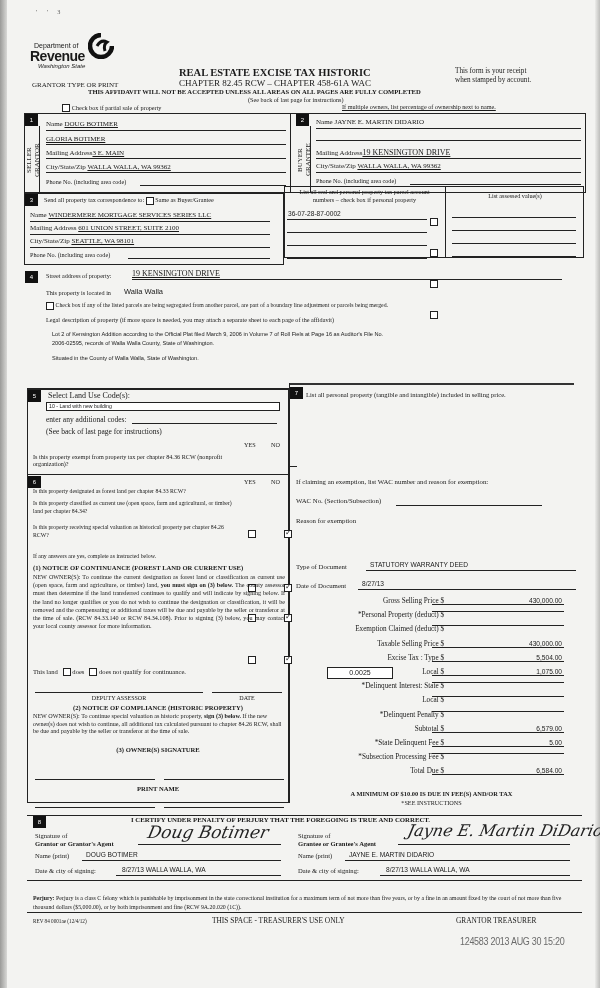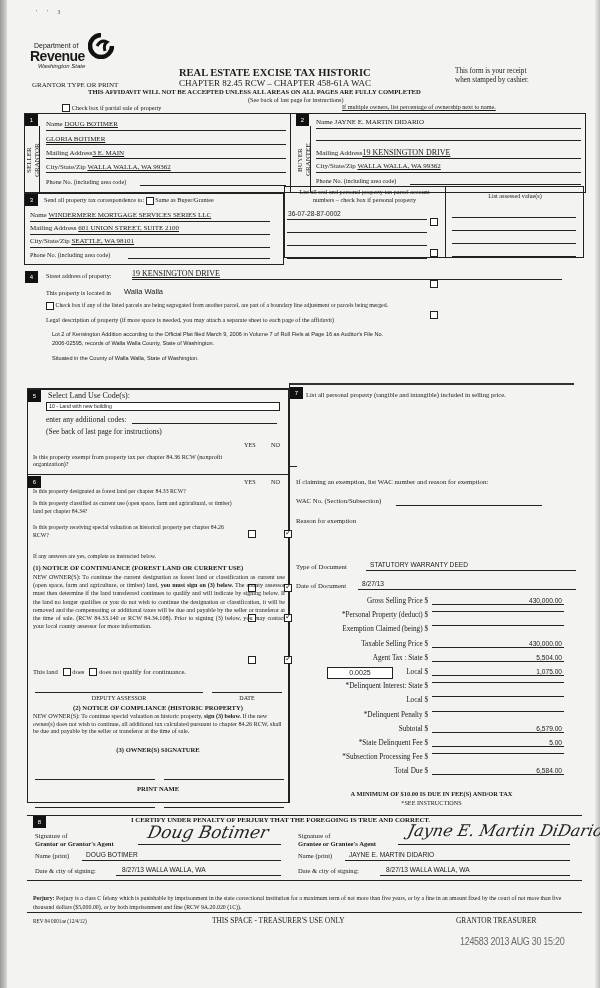--- a/index.html
+++ b/index.html
@@ -13,21 +13,21 @@
   .box{position:absolute;border:1px solid #222}
   .cb{display:inline-block;width:8px;height:8px;border:1px solid #222;background:#fff;vertical-align:middle;position:relative}
   .cb.checked::after{content:"\2713";position:absolute;left:0;top:-3px;font-size:8px;line-height:10px}
   .line{position:absolute;border-bottom:1px solid #222}
   .lbl{font-size:7px;white-space:nowrap}
   .fill{font-family:Liberation Serif, serif;font-size:7px;text-decoration:underline;white-space:nowrap}
   .vert{position:absolute;writing-mode:vertical-rl;transform:rotate(180deg);font-size:7px;text-align:center;line-height:8px}
   .small{font-size:6.2px}
   .bold{font-weight:bold}
   .amt-row{position:absolute;left:296px;width:280px;height:12px;font-size:7.2px}
-  .amt-row .al{position:absolute;right:148px;top:0;white-space:nowrap}
+  .amt-row .al{position:absolute;right:132px;top:0;white-space:nowrap}
   .amt-row .av{position:absolute;left:136px;width:132px;top:0;border-bottom:1px solid #222;text-align:right;font-family:"Liberation Sans",sans-serif;font-size:6.6px;padding-right:2px}
 </style>
 </head>
 <body>
 
 
 
 <div class="scan-edge-l"></div>
 <div class="scan-edge-r"></div>
 
@@ -43,21 +43,21 @@
     <path d="M9 13 Q13 6 19 9 Q15 12 17 18" fill="none" stroke="#111" stroke-width="3"></path>
   </svg>
 </div>
 
 <div class="abs lbl" style="left:32px;top:81px;font-size:7px">GRANTOR TYPE OR PRINT</div>
 <div class="abs bold" style="left:179px;top:67px;font-size:10.5px">REAL ESTATE EXCISE TAX HISTORIC</div>
 <div class="abs" style="left:179px;top:78px;font-size:9px">CHAPTER 82.45 RCW – CHAPTER 458-61A WAC</div>
 <div class="abs bold" style="left:88px;top:88px;font-size:6.6px">THIS AFFIDAVIT WILL NOT BE ACCEPTED UNLESS ALL AREAS ON ALL PAGES ARE FULLY COMPLETED</div>
 <div class="abs small" style="left:248px;top:96px">(See back of last page for instructions)</div>
 <div class="abs lbl" style="left:455px;top:67px;font-size:7.2px">This form is your receipt</div>
-<div class="abs lbl" style="left:455px;top:76px;font-size:7.2px">when stamped by cashier.</div>
+<div class="abs lbl" style="left:455px;top:76px;font-size:7.2px">when stamped by account.</div>
 
 <div class="abs lbl" style="left:62px;top:104px">
   <span class="cb"></span>
   <span class="small">Check box if partial sale of property</span>
 </div>
 <div class="abs small" style="left:342px;top:103px;text-decoration:underline">If multiple owners, list percentage of ownership next to name.</div>
 
 
 <div class="box" style="left:24px;top:113px;width:562px;height:80px"></div>
 <div class="abs" style="left:290px;top:113px;width:1px;height:80px;background:#222"></div>
@@ -243,29 +243,29 @@
 <div id="amount-rows">
     <div class="amt-row" style="top: 597px;">
       <span class="al">Gross Selling Price $</span>
        <span class="av">430,000.00</span>
     </div>
     <div class="amt-row" style="top: 611.2px;">
       <span class="al">*Personal Property (deduct) $</span>
        <span class="av"></span>
     </div>
     <div class="amt-row" style="top: 625.4px;">
-      <span class="al">Exemption Claimed (being) $</span>
+      <span class="al">Exemption Claimed (deduct) $</span>
        <span class="av"></span>
     </div>
     <div class="amt-row" style="top: 639.6px;">
       <span class="al">Taxable Selling Price $</span>
        <span class="av">430,000.00</span>
     </div>
     <div class="amt-row" style="top: 653.8px;">
-      <span class="al">Agent Tax : State $</span>
+      <span class="al">Excise Tax : Type $</span>
        <span class="av">5,504.00</span>
     </div>
     <div class="amt-row" style="top: 668px;">
       <span class="al">Local $</span>
        <span class="av">1,075.00</span>
     </div>
     <div class="amt-row" style="top: 682.2px;">
       <span class="al">*Delinquent Interest: State $</span>
        <span class="av"></span>
     </div>

